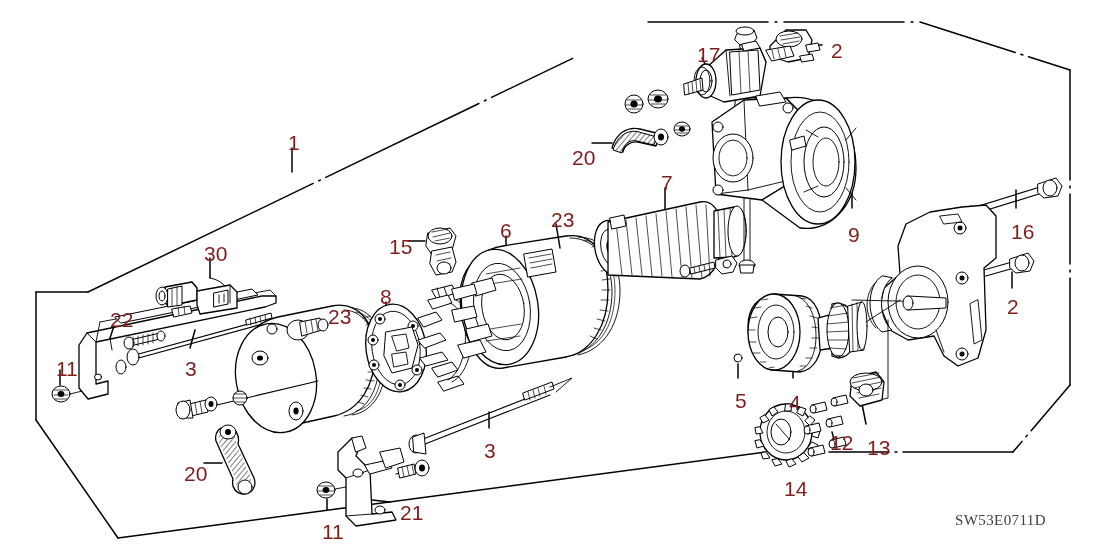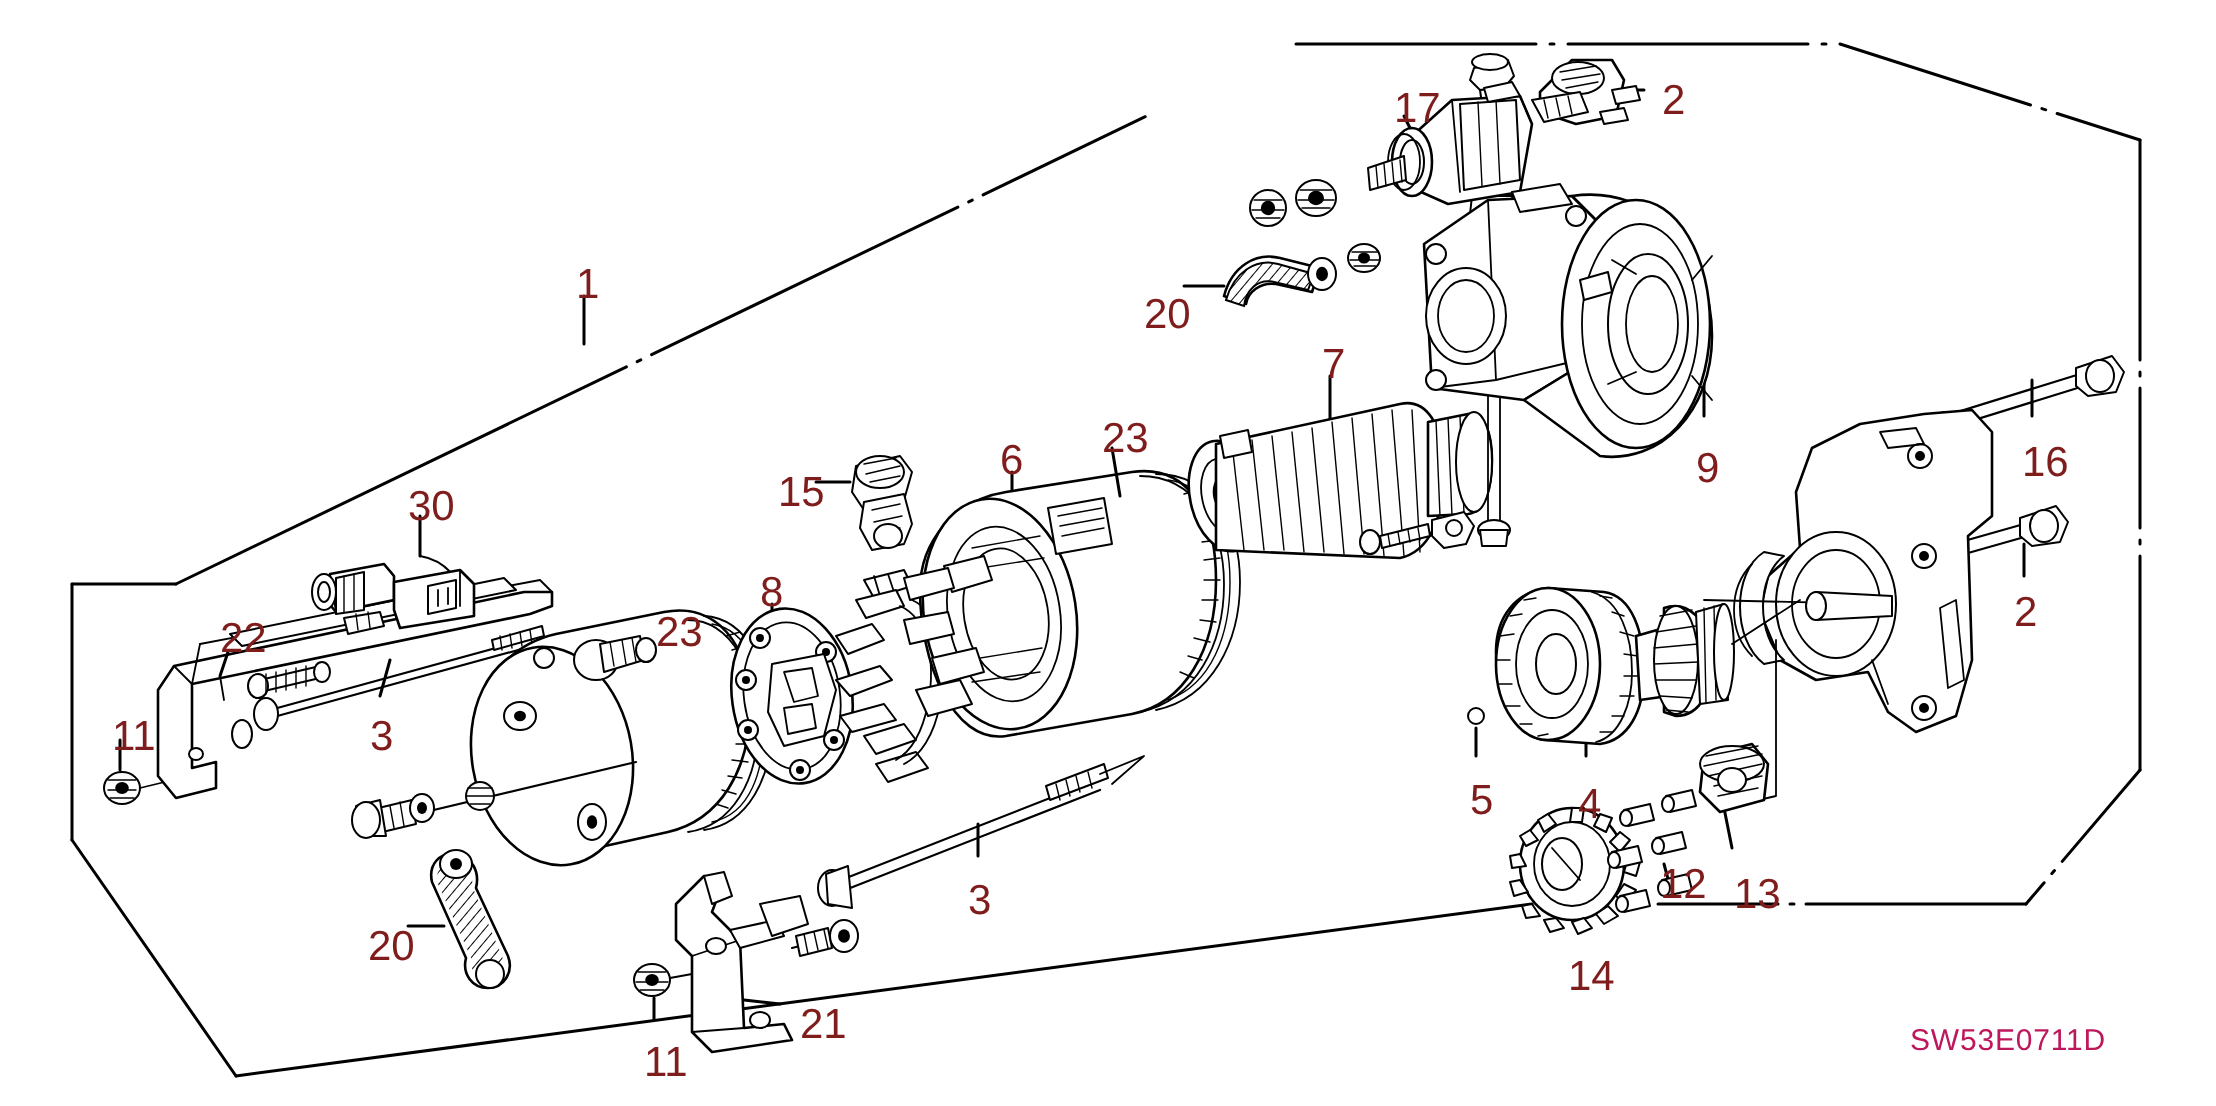--- a/index.html
+++ b/index.html
@@ -12,24 +12,24 @@
     font-family:"Liberation Sans",sans-serif;
     font-size:21px;
     font-weight:400;
     color:#7f1d1d;
     line-height:1;
     white-space:nowrap;
     user-select:none;
   }
   .partno{
     position:absolute;
-    font-family:Liberation Sans, sans-serif;
+    font-family:Liberation Serif, serif;
     font-size:15px;
     letter-spacing:0.4px;
-    color:#be185d;
+    color:#404040;
     white-space:nowrap;
   }
 </style>
 </head>
 <body>
 
 <div id="stage">
 
 <svg width="1108" height="553" viewBox="0 0 1108 553">
   <defs>

